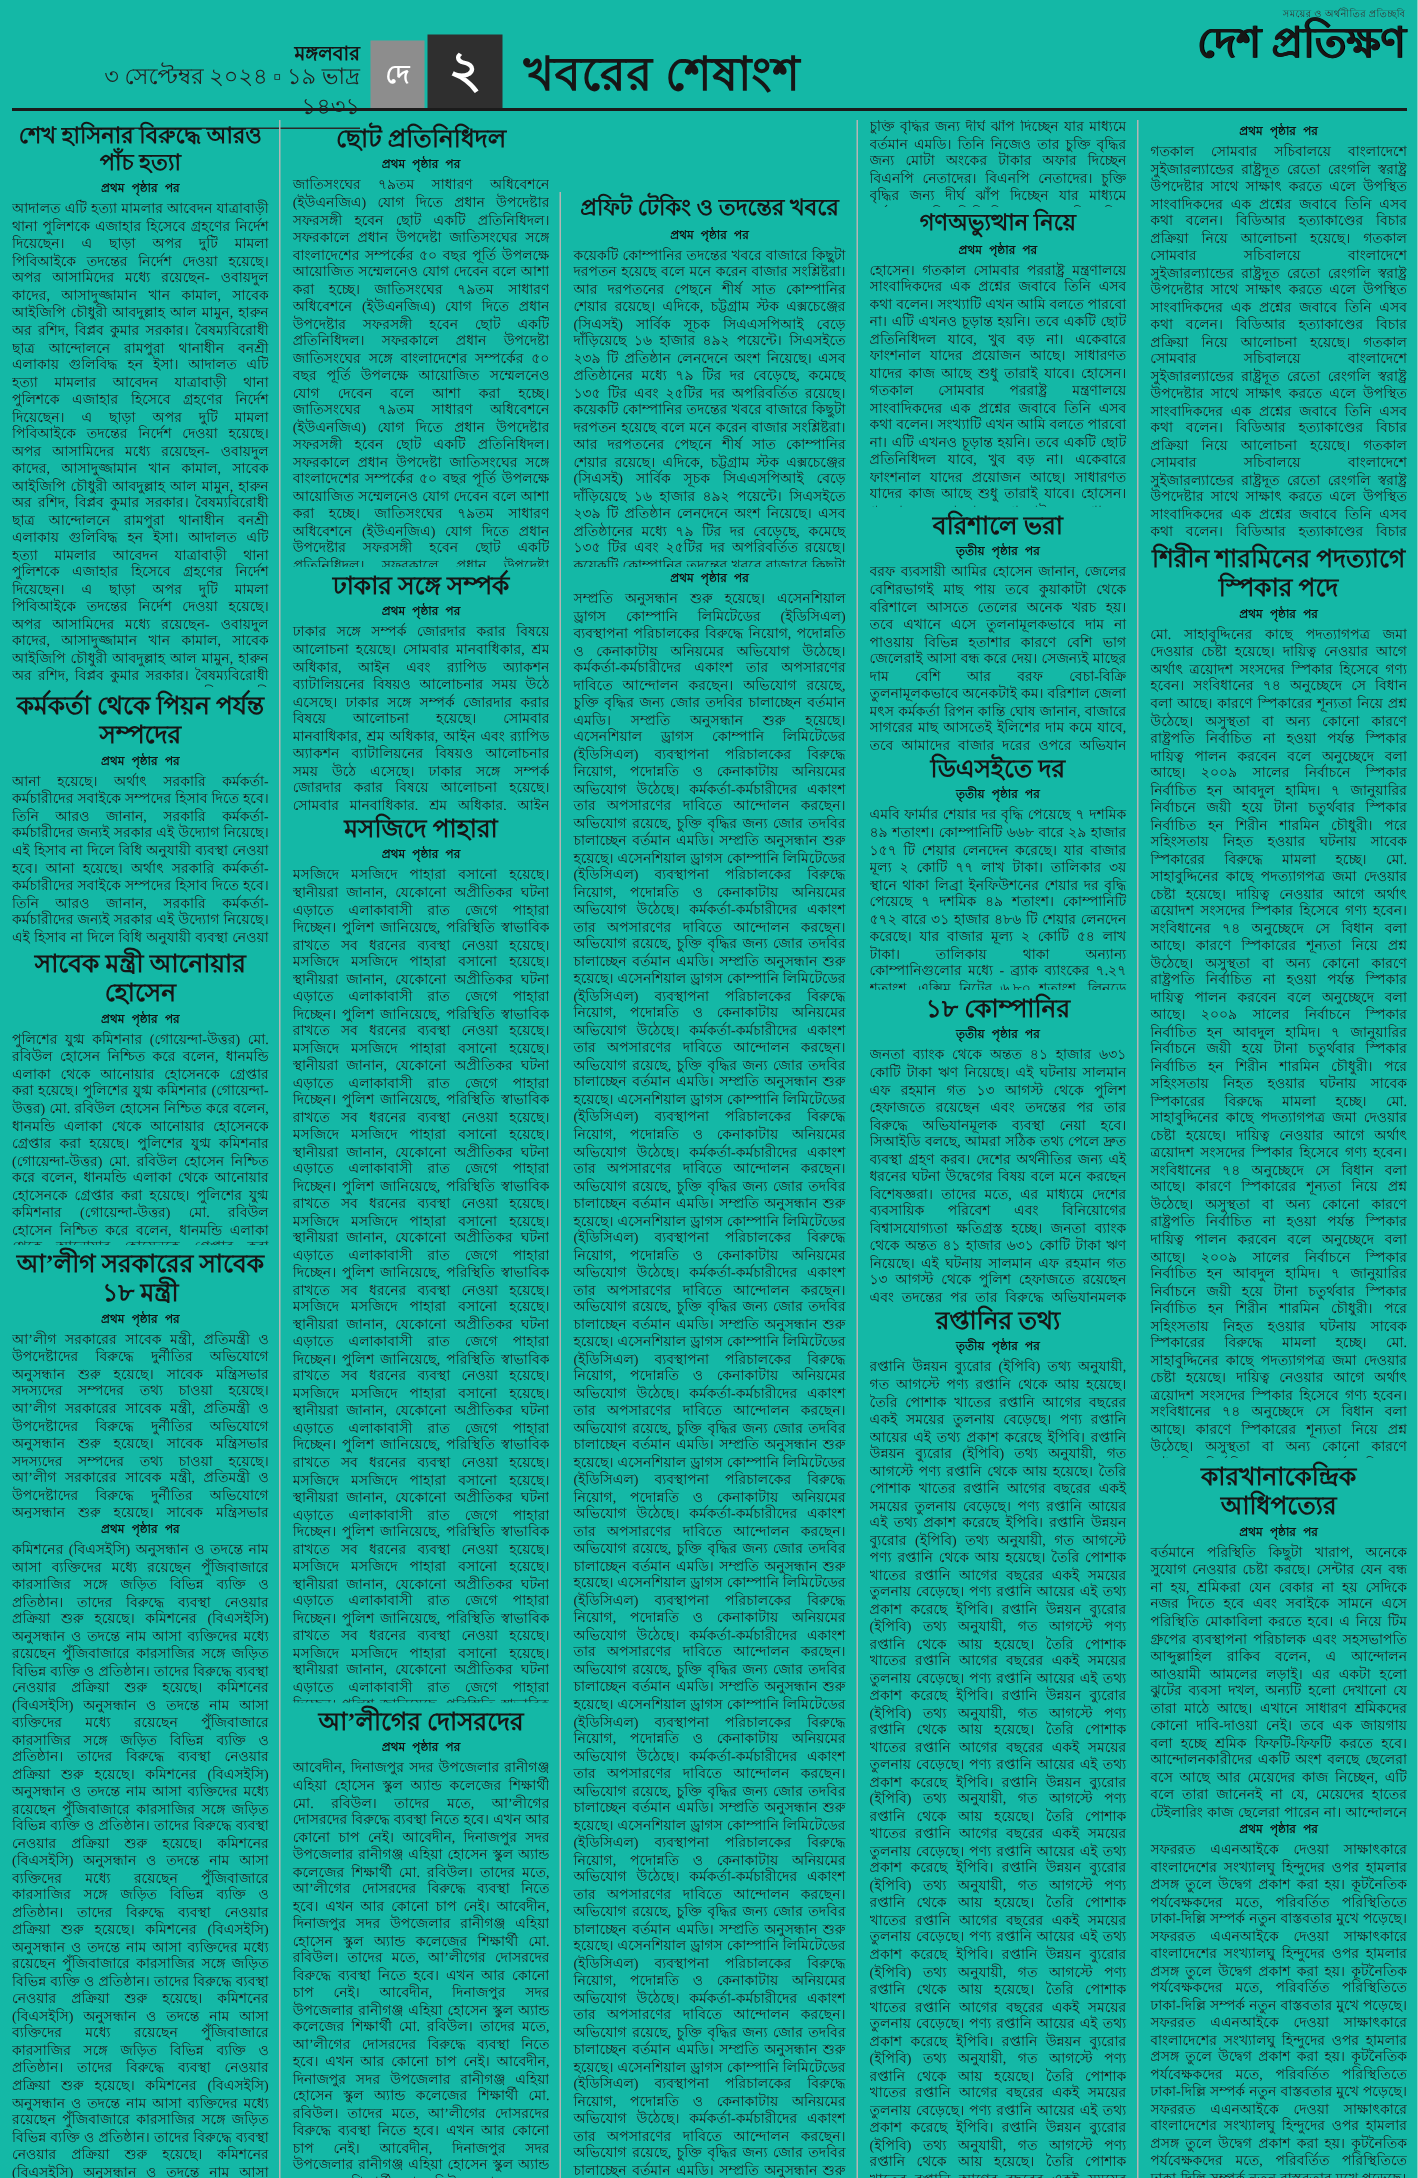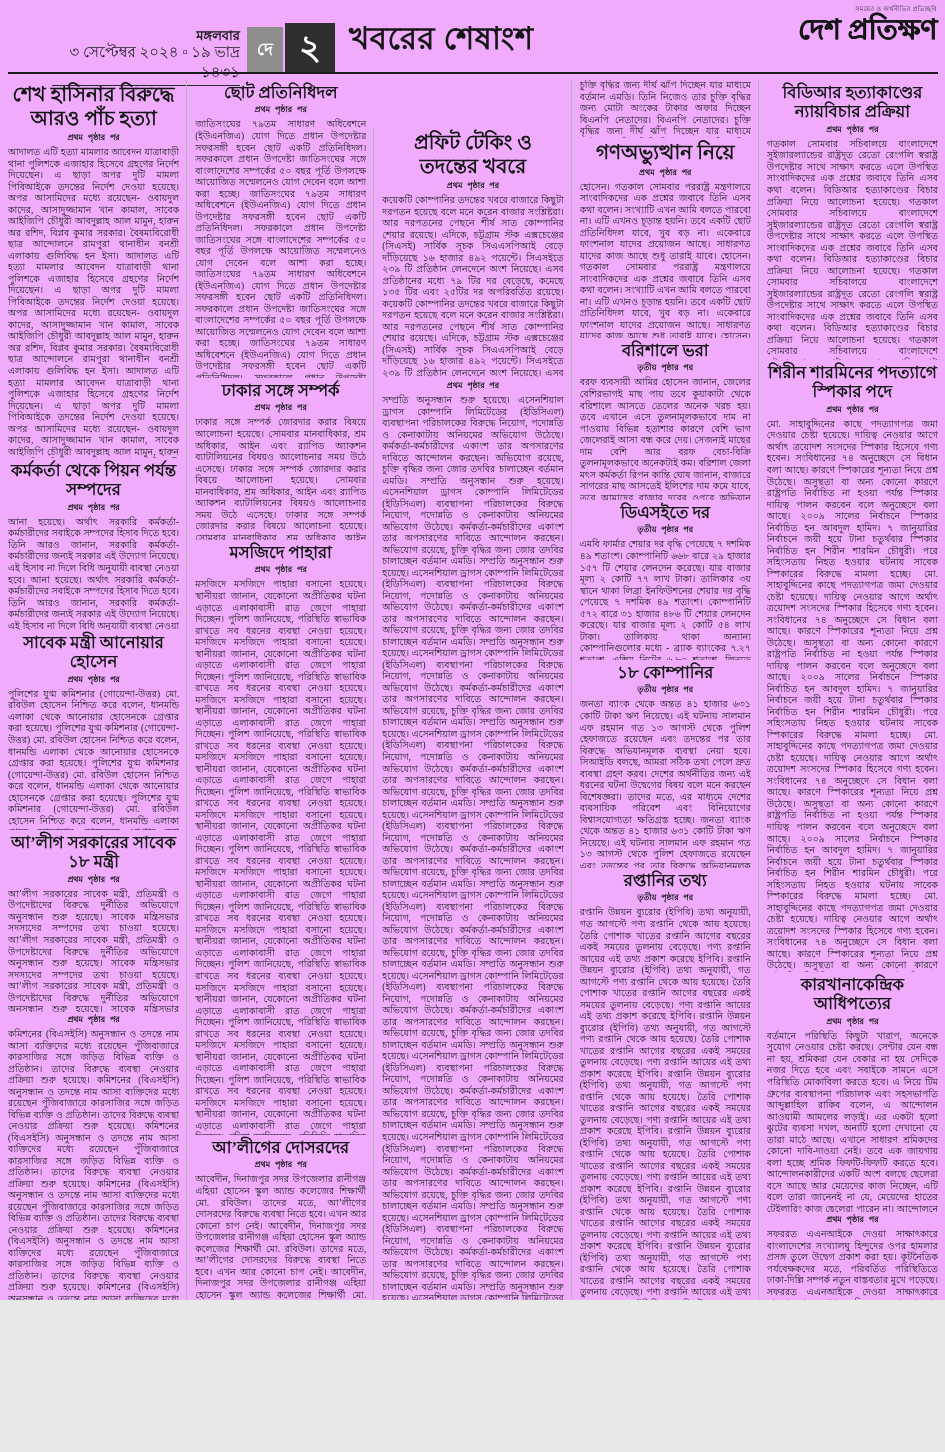--- a/index.html
+++ b/index.html
@@ -1,48 +1,48 @@
 <!DOCTYPE html>
 <html><head>
 <meta charset="utf-8">
 <style>
   * { margin:0; padding:0; box-sizing:border-box; }
   html,body { background:#e8e8e8; }
   .page {
-    position:relative; width:945px; height:1300px; margin:0 auto;
-    background:#f0abfc; color:#161616; overflow:hidden;
+    position:relative; width:945px; height:1452px; margin:0 auto;
+    background:#14b8a6; color:#161616; overflow:hidden;
     font-family:"Liberation Serif", serif;
   }
   
   .dateline { position:absolute; left:52px; top:29px; width:188px; text-align:right;
               border-bottom:1px solid #2a2a2a; padding-bottom:3px; }
   .dateline .day { font-weight:bold; font-size:13px; line-height:1.1; }
   .dateline .date { font-size:15px; line-height:1.3; color:#222; }
   .emblem-box { position:absolute; left:247px; top:27px; width:36px; height:45px;
                 background:#8d8d8d; display:flex; align-items:center; justify-content:center; }
   .emblem-box span { color:#fff; font-size:17px; font-weight:bold; }
   .pagenum-box { position:absolute; left:285px; top:23px; width:50px; height:50px;
                  background:#2f2f2f; display:flex; align-items:center; justify-content:center; }
   .pagenum-box span { color:#fff; font-size:34px; font-weight:bold; line-height:1; }
-  .section-title { position:absolute; left:349px; top:14px; font-size:31px; font-weight:bold;
+  .section-title { position:absolute; left:349px; top:25px; font-size:31px; font-weight:bold;
                    letter-spacing:0.5px; }
   .masthead { position:absolute; right:8px; top:4px; text-align:right; }
   .masthead .tagline { font-size:6.5px; color:#333; letter-spacing:0.3px; }
   .masthead .brand { font-size:28px; font-weight:bold; line-height:1.05;
                      text-shadow:0.6px 0 0 #000; }
   .header-rule { position:absolute; left:8px; right:7px; top:72px; height:2px; background:#1b1b1b; }
   
   .columns { position:absolute; left:8px; right:7px; top:80px; bottom:0; display:flex; }
   .col { flex:1 1 0; overflow:hidden; }
   .col + .col { border-left:1px solid #b5b5b5; margin-left:7px; padding-left:8px; }
   .col-wide { flex:1.06 1 0;margin-top:48px; }
   .art { overflow:hidden; padding-bottom:4px; }
   .hl { font-size:16.5px; font-weight:bold; text-align:center; line-height:1.18;
         padding:3px 0 0 0; }
-  .hl-lg { font-size:20px; }
+  .hl-lg { font-size:15px; }
   .cont { font-size:8px; font-weight:bold; text-align:center; margin:1px 0 3px; color:#111;font-family:Liberation Mono, monospace; }
   .bd { font-size:9.3px; line-height:1.24; text-align:justify; color:#1c1c1c;
         word-spacing:0.3px; }
   
   .c1a1{height:378px}.c1a2{height:172px}.c1a3{height:200px}.c1a4{height:182px}.c1a5{height:440px}
   .c2a1{height:298px}.c2a2{height:162px}.c2a3{height:595px}.c2a4{height:317px}
   .c3a1{height:250px}.c3a2{height:1122px}
   .c4a0{height:58px}.c4a1{height:200px}.c4a2{height:162px}.c4a3{height:160px}.c4a4{height:208px}.c4a5{height:584px}
   .c5a1{height:280px}.c5a2{height:612px}.c5a3{height:240px}.c5a4{height:240px}
 </style>
@@ -158,21 +158,20 @@
       </div>
       <div class="art c4a5">
         <h3 class="hl">রপ্তানির তথ্য</h3>
         <div class="cont">তৃতীয় পৃষ্ঠার পর</div>
         <p class="bd">রপ্তানি উন্নয়ন ব্যুরোর (ইপিবি) তথ্য অনুযায়ী, গত আগস্টে পণ্য রপ্তানি থেকে আয় হয়েছে। তৈরি পোশাক খাতের রপ্তানি আগের বছরের একই সময়ের তুলনায় বেড়েছে। পণ্য রপ্তানি আয়ের এই তথ্য প্রকাশ করেছে ইপিবি। রপ্তানি উন্নয়ন ব্যুরোর (ইপিবি) তথ্য অনুযায়ী, গত আগস্টে পণ্য রপ্তানি থেকে আয় হয়েছে। তৈরি পোশাক খাতের রপ্তানি আগের বছরের একই সময়ের তুলনায় বেড়েছে। পণ্য রপ্তানি আয়ের এই তথ্য প্রকাশ করেছে ইপিবি। রপ্তানি উন্নয়ন ব্যুরোর (ইপিবি) তথ্য অনুযায়ী, গত আগস্টে পণ্য রপ্তানি থেকে আয় হয়েছে। তৈরি পোশাক খাতের রপ্তানি আগের বছরের একই সময়ের তুলনায় বেড়েছে। পণ্য রপ্তানি আয়ের এই তথ্য প্রকাশ করেছে ইপিবি। রপ্তানি উন্নয়ন ব্যুরোর (ইপিবি) তথ্য অনুযায়ী, গত আগস্টে পণ্য রপ্তানি থেকে আয় হয়েছে। তৈরি পোশাক খাতের রপ্তানি আগের বছরের একই সময়ের তুলনায় বেড়েছে। পণ্য রপ্তানি আয়ের এই তথ্য প্রকাশ করেছে ইপিবি। রপ্তানি উন্নয়ন ব্যুরোর (ইপিবি) তথ্য অনুযায়ী, গত আগস্টে পণ্য রপ্তানি থেকে আয় হয়েছে। তৈরি পোশাক খাতের রপ্তানি আগের বছরের একই সময়ের তুলনায় বেড়েছে। পণ্য রপ্তানি আয়ের এই তথ্য প্রকাশ করেছে ইপিবি। রপ্তানি উন্নয়ন ব্যুরোর (ইপিবি) তথ্য অনুযায়ী, গত আগস্টে পণ্য রপ্তানি থেকে আয় হয়েছে। তৈরি পোশাক খাতের রপ্তানি আগের বছরের একই সময়ের তুলনায় বেড়েছে। পণ্য রপ্তানি আয়ের এই তথ্য প্রকাশ করেছে ইপিবি। রপ্তানি উন্নয়ন ব্যুরোর (ইপিবি) তথ্য অনুযায়ী, গত আগস্টে পণ্য রপ্তানি থেকে আয় হয়েছে। তৈরি পোশাক খাতের রপ্তানি আগের বছরের একই সময়ের তুলনায় বেড়েছে। পণ্য রপ্তানি আয়ের এই তথ্য প্রকাশ করেছে ইপিবি। রপ্তানি উন্নয়ন ব্যুরোর (ইপিবি) তথ্য অনুযায়ী, গত আগস্টে পণ্য রপ্তানি থেকে আয় হয়েছে। তৈরি পোশাক খাতের রপ্তানি আগের বছরের একই সময়ের তুলনায় বেড়েছে। পণ্য রপ্তানি আয়ের এই তথ্য প্রকাশ করেছে ইপিবি। রপ্তানি উন্নয়ন ব্যুরোর (ইপিবি) তথ্য অনুযায়ী, গত আগস্টে পণ্য রপ্তানি থেকে আয় হয়েছে। তৈরি পোশাক খাতের রপ্তানি আগের বছরের একই সময়ের তুলনায় বেড়েছে। পণ্য রপ্তানি আয়ের এই তথ্য প্রকাশ করেছে ইপিবি। রপ্তানি উন্নয়ন ব্যুরোর (ইপিবি) তথ্য অনুযায়ী, গত আগস্টে পণ্য রপ্তানি থেকে আয় হয়েছে। তৈরি পোশাক খাতের রপ্তানি আগের বছরের একই সময়ের তুলনায় বেড়েছে। পণ্য রপ্তানি আয়ের এই তথ্য প্রকাশ করেছে ইপিবি। রপ্তানি উন্নয়ন ব্যুরোর (ইপিবি) তথ্য অনুযায়ী, গত আগস্টে পণ্য রপ্তানি থেকে আয় হয়েছে। তৈরি পোশাক খাতের রপ্তানি আগের বছরের একই সময়ের তুলনায় বেড়েছে। পণ্য রপ্তানি আয়ের এই তথ্য প্রকাশ করেছে ইপিবি।</p>
       </div>
     </div>
 
     <div class="col">
       <div class="art c5a1">
-        <h3 class="hl">বিডিআর হত্যাকাণ্ডের ন্যায়বিচার প্রক্রিয়া</h3>
         <div class="cont">প্রথম পৃষ্ঠার পর</div>
         <p class="bd">গতকাল সোমবার সচিবালয়ে বাংলাদেশে সুইজারল্যান্ডের রাষ্ট্রদূত রেতো রেংগলি স্বরাষ্ট্র উপদেষ্টার সাথে সাক্ষাৎ করতে এলে উপস্থিত সাংবাদিকদের এক প্রশ্নের জবাবে তিনি এসব কথা বলেন। বিডিআর হত্যাকাণ্ডের বিচার প্রক্রিয়া নিয়ে আলোচনা হয়েছে। গতকাল সোমবার সচিবালয়ে বাংলাদেশে সুইজারল্যান্ডের রাষ্ট্রদূত রেতো রেংগলি স্বরাষ্ট্র উপদেষ্টার সাথে সাক্ষাৎ করতে এলে উপস্থিত সাংবাদিকদের এক প্রশ্নের জবাবে তিনি এসব কথা বলেন। বিডিআর হত্যাকাণ্ডের বিচার প্রক্রিয়া নিয়ে আলোচনা হয়েছে। গতকাল সোমবার সচিবালয়ে বাংলাদেশে সুইজারল্যান্ডের রাষ্ট্রদূত রেতো রেংগলি স্বরাষ্ট্র উপদেষ্টার সাথে সাক্ষাৎ করতে এলে উপস্থিত সাংবাদিকদের এক প্রশ্নের জবাবে তিনি এসব কথা বলেন। বিডিআর হত্যাকাণ্ডের বিচার প্রক্রিয়া নিয়ে আলোচনা হয়েছে। গতকাল সোমবার সচিবালয়ে বাংলাদেশে সুইজারল্যান্ডের রাষ্ট্রদূত রেতো রেংগলি স্বরাষ্ট্র উপদেষ্টার সাথে সাক্ষাৎ করতে এলে উপস্থিত সাংবাদিকদের এক প্রশ্নের জবাবে তিনি এসব কথা বলেন। বিডিআর হত্যাকাণ্ডের বিচার প্রক্রিয়া নিয়ে আলোচনা হয়েছে। গতকাল সোমবার সচিবালয়ে বাংলাদেশে সুইজারল্যান্ডের রাষ্ট্রদূত রেতো রেংগলি স্বরাষ্ট্র উপদেষ্টার সাথে সাক্ষাৎ করতে এলে উপস্থিত সাংবাদিকদের এক প্রশ্নের জবাবে তিনি এসব কথা বলেন। বিডিআর হত্যাকাণ্ডের বিচার প্রক্রিয়া নিয়ে আলোচনা হয়েছে।</p>
       </div>
       <div class="art c5a2">
         <h3 class="hl">শিরীন শারমিনের পদত্যাগে স্পিকার পদে</h3>
         <div class="cont">প্রথম পৃষ্ঠার পর</div>
         <p class="bd">মো. সাহাবুদ্দিনের কাছে পদত্যাগপত্র জমা দেওয়ার চেষ্টা হয়েছে। দায়িত্ব নেওয়ার আগে অর্থাৎ ত্রয়োদশ সংসদের স্পিকার হিসেবে গণ্য হবেন। সংবিধানের ৭৪ অনুচ্ছেদে সে বিধান বলা আছে। কারণে স্পিকারের শূন্যতা নিয়ে প্রশ্ন উঠেছে। অসুস্থতা বা অন্য কোনো কারণে রাষ্ট্রপতি নির্বাচিত না হওয়া পর্যন্ত স্পিকার দায়িত্ব পালন করবেন বলে অনুচ্ছেদে বলা আছে। ২০০৯ সালের নির্বাচনে স্পিকার নির্বাচিত হন আবদুল হামিদ। ৭ জানুয়ারির নির্বাচনে জয়ী হয়ে টানা চতুর্থবার স্পিকার নির্বাচিত হন শিরীন শারমিন চৌধুরী। পরে সহিংসতায় নিহত হওয়ার ঘটনায় সাবেক স্পিকারের বিরুদ্ধে মামলা হচ্ছে। মো. সাহাবুদ্দিনের কাছে পদত্যাগপত্র জমা দেওয়ার চেষ্টা হয়েছে। দায়িত্ব নেওয়ার আগে অর্থাৎ ত্রয়োদশ সংসদের স্পিকার হিসেবে গণ্য হবেন। সংবিধানের ৭৪ অনুচ্ছেদে সে বিধান বলা আছে। কারণে স্পিকারের শূন্যতা নিয়ে প্রশ্ন উঠেছে। অসুস্থতা বা অন্য কোনো কারণে রাষ্ট্রপতি নির্বাচিত না হওয়া পর্যন্ত স্পিকার দায়িত্ব পালন করবেন বলে অনুচ্ছেদে বলা আছে। ২০০৯ সালের নির্বাচনে স্পিকার নির্বাচিত হন আবদুল হামিদ। ৭ জানুয়ারির নির্বাচনে জয়ী হয়ে টানা চতুর্থবার স্পিকার নির্বাচিত হন শিরীন শারমিন চৌধুরী। পরে সহিংসতায় নিহত হওয়ার ঘটনায় সাবেক স্পিকারের বিরুদ্ধে মামলা হচ্ছে। মো. সাহাবুদ্দিনের কাছে পদত্যাগপত্র জমা দেওয়ার চেষ্টা হয়েছে। দায়িত্ব নেওয়ার আগে অর্থাৎ ত্রয়োদশ সংসদের স্পিকার হিসেবে গণ্য হবেন। সংবিধানের ৭৪ অনুচ্ছেদে সে বিধান বলা আছে। কারণে স্পিকারের শূন্যতা নিয়ে প্রশ্ন উঠেছে। অসুস্থতা বা অন্য কোনো কারণে রাষ্ট্রপতি নির্বাচিত না হওয়া পর্যন্ত স্পিকার দায়িত্ব পালন করবেন বলে অনুচ্ছেদে বলা আছে। ২০০৯ সালের নির্বাচনে স্পিকার নির্বাচিত হন আবদুল হামিদ। ৭ জানুয়ারির নির্বাচনে জয়ী হয়ে টানা চতুর্থবার স্পিকার নির্বাচিত হন শিরীন শারমিন চৌধুরী। পরে সহিংসতায় নিহত হওয়ার ঘটনায় সাবেক স্পিকারের বিরুদ্ধে মামলা হচ্ছে। মো. সাহাবুদ্দিনের কাছে পদত্যাগপত্র জমা দেওয়ার চেষ্টা হয়েছে। দায়িত্ব নেওয়ার আগে অর্থাৎ ত্রয়োদশ সংসদের স্পিকার হিসেবে গণ্য হবেন। সংবিধানের ৭৪ অনুচ্ছেদে সে বিধান বলা আছে। কারণে স্পিকারের শূন্যতা নিয়ে প্রশ্ন উঠেছে। অসুস্থতা বা অন্য কোনো কারণে রাষ্ট্রপতি নির্বাচিত না হওয়া পর্যন্ত স্পিকার দায়িত্ব পালন করবেন বলে অনুচ্ছেদে বলা আছে। ২০০৯ সালের নির্বাচনে স্পিকার নির্বাচিত হন আবদুল হামিদ। ৭ জানুয়ারির নির্বাচনে জয়ী হয়ে টানা চতুর্থবার স্পিকার নির্বাচিত হন শিরীন শারমিন চৌধুরী। পরে সহিংসতায় নিহত হওয়ার ঘটনায় সাবেক স্পিকারের বিরুদ্ধে মামলা হচ্ছে। মো. সাহাবুদ্দিনের কাছে পদত্যাগপত্র জমা দেওয়ার চেষ্টা হয়েছে। দায়িত্ব নেওয়ার আগে অর্থাৎ ত্রয়োদশ সংসদের স্পিকার হিসেবে গণ্য হবেন। সংবিধানের ৭৪ অনুচ্ছেদে সে বিধান বলা আছে। কারণে স্পিকারের শূন্যতা নিয়ে প্রশ্ন উঠেছে। অসুস্থতা বা অন্য কোনো কারণে রাষ্ট্রপতি নির্বাচিত না হওয়া পর্যন্ত স্পিকার দায়িত্ব পালন করবেন বলে অনুচ্ছেদে বলা আছে। ২০০৯ সালের নির্বাচনে স্পিকার নির্বাচিত হন আবদুল হামিদ। ৭ জানুয়ারির নির্বাচনে জয়ী হয়ে টানা চতুর্থবার স্পিকার নির্বাচিত হন শিরীন শারমিন চৌধুরী। পরে সহিংসতায় নিহত হওয়ার ঘটনায় সাবেক স্পিকারের বিরুদ্ধে মামলা হচ্ছে।</p>
       </div>
       <div class="art c5a3">
         <h3 class="hl">কারখানাকেন্দ্রিক আধিপত্যের</h3>

